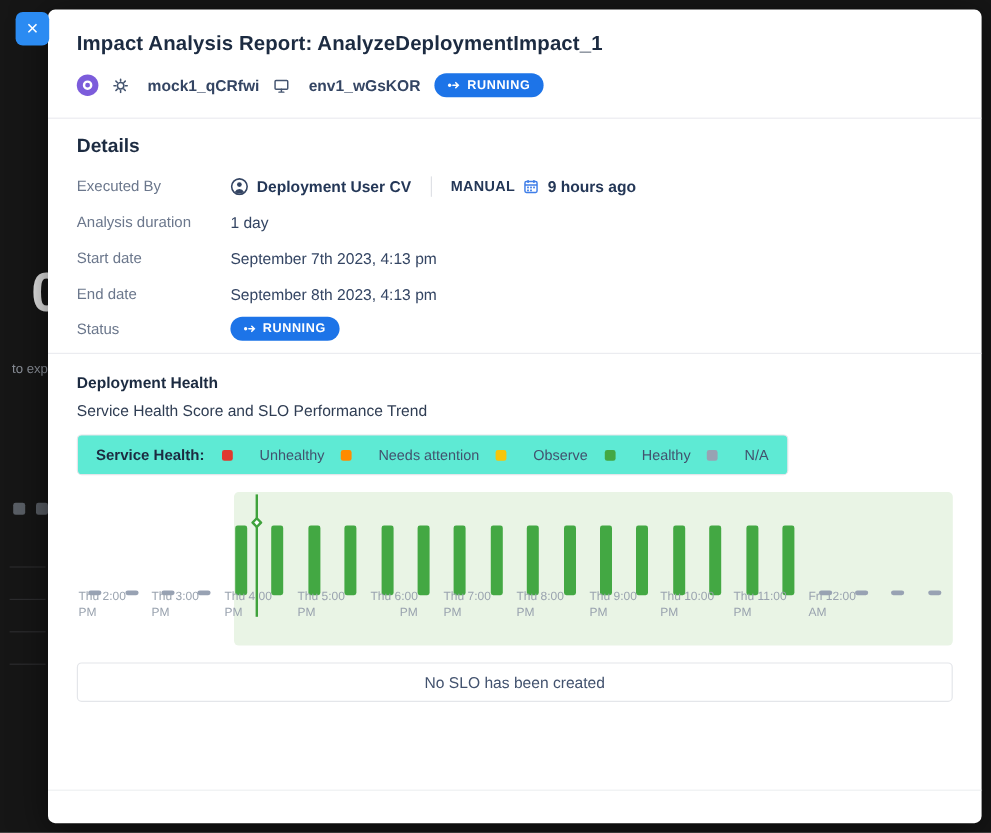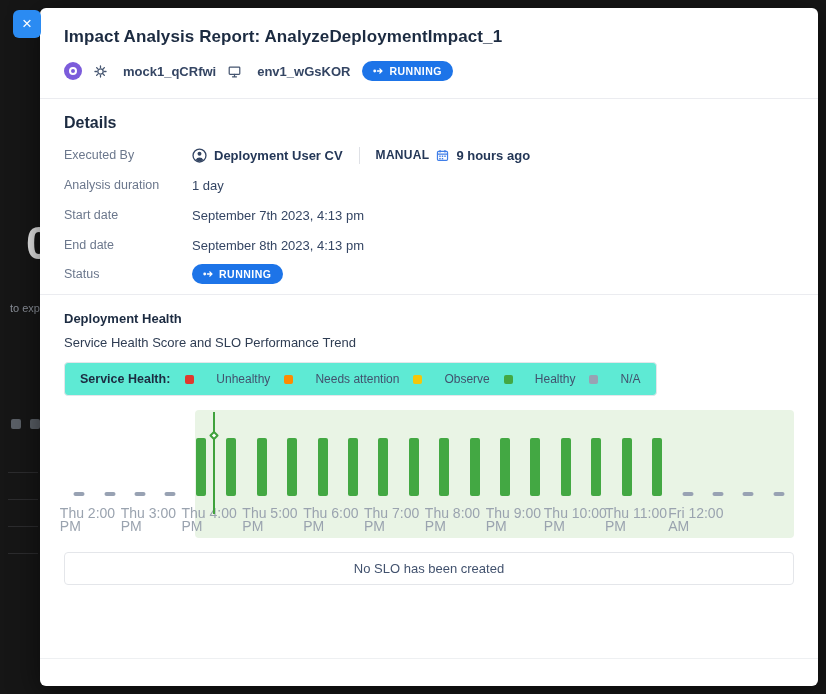--- a/index.html
+++ b/index.html
@@ -74,22 +74,22 @@
   .leg-item { display: inline-flex; align-items: center; gap: 22px; font-size: 12px; color: #42526e; }
   .leg-sq { width: 9px; height: 9px; border-radius: 2px; display: inline-block; }
 
   
   .chart { position: relative; height: 128px; margin-top: 14px; }
   .hl { position: absolute; top: 0; bottom: 0; right: 0; background: var(--highlight-green, #e9f4e5); border-radius: 4px; }
   .bar { position: absolute; bottom: 42px; width: 10px; transform: translateX(-50%); border-radius: 2px; }
   .bar.healthy { height: 58px; background: var(--healthy-green, #43a843); }
   .bar.na { height: 4px; width: 11px; background: var(--na-gray, #98a2b3); }
   .tick {
-    position: absolute; bottom: 5px; transform: translateX(-35%);
-    white-space: pre-line; font-size: 14px; line-height: 13px;
+    position: absolute; bottom: 21px; transform: translateX(-35%);
+    white-space: pre-line; font-size: 10px; line-height: 13px;
     color: #9aa3af; text-align: left;
   }
   .marker-line { position: absolute; top: 2px; bottom: 24px; width: 2px; transform: translateX(-50%); background: var(--marker-green, #3fa23c); }
   .marker-diamond {
     position: absolute; top: 22px; width: 7px; height: 7px;
     background: #fff; border: 2px solid var(--marker-green, #3fa23c);
     transform: translateX(-50%) rotate(45deg); border-radius: 1px;
   }
 
   .slo-box {
@@ -292,21 +292,21 @@
       <div class="bar na" title="Fri 1:00 AM" style="left: 93.75%;"></div>
       <div class="bar na" title="Fri 1:30 AM" style="left: 97.9167%;"></div>
       <div class="tick" style="left: 2.08333%;">Thu 2:00
 PM</div>
       <div class="tick" style="left: 10.4167%;">Thu 3:00
 PM</div>
       <div class="tick" style="left: 18.75%;">Thu 4:00
 PM</div>
       <div class="tick" style="left: 27.0833%;">Thu 5:00
 PM</div>
-      <div class="tick" style="left: 35.4167%;">Thu 6:00
+      <div class="tick" style="left: 35.4167%; text-align: right;">Thu 6:00
 PM</div>
       <div class="tick" style="left: 43.75%;">Thu 7:00
 PM</div>
       <div class="tick" style="left: 52.0833%;">Thu 8:00
 PM</div>
       <div class="tick" style="left: 60.4167%;">Thu 9:00
 PM</div>
       <div class="tick" style="left: 68.75%;">Thu 10:00
 PM</div>
       <div class="tick" style="left: 77.0833%;">Thu 11:00

